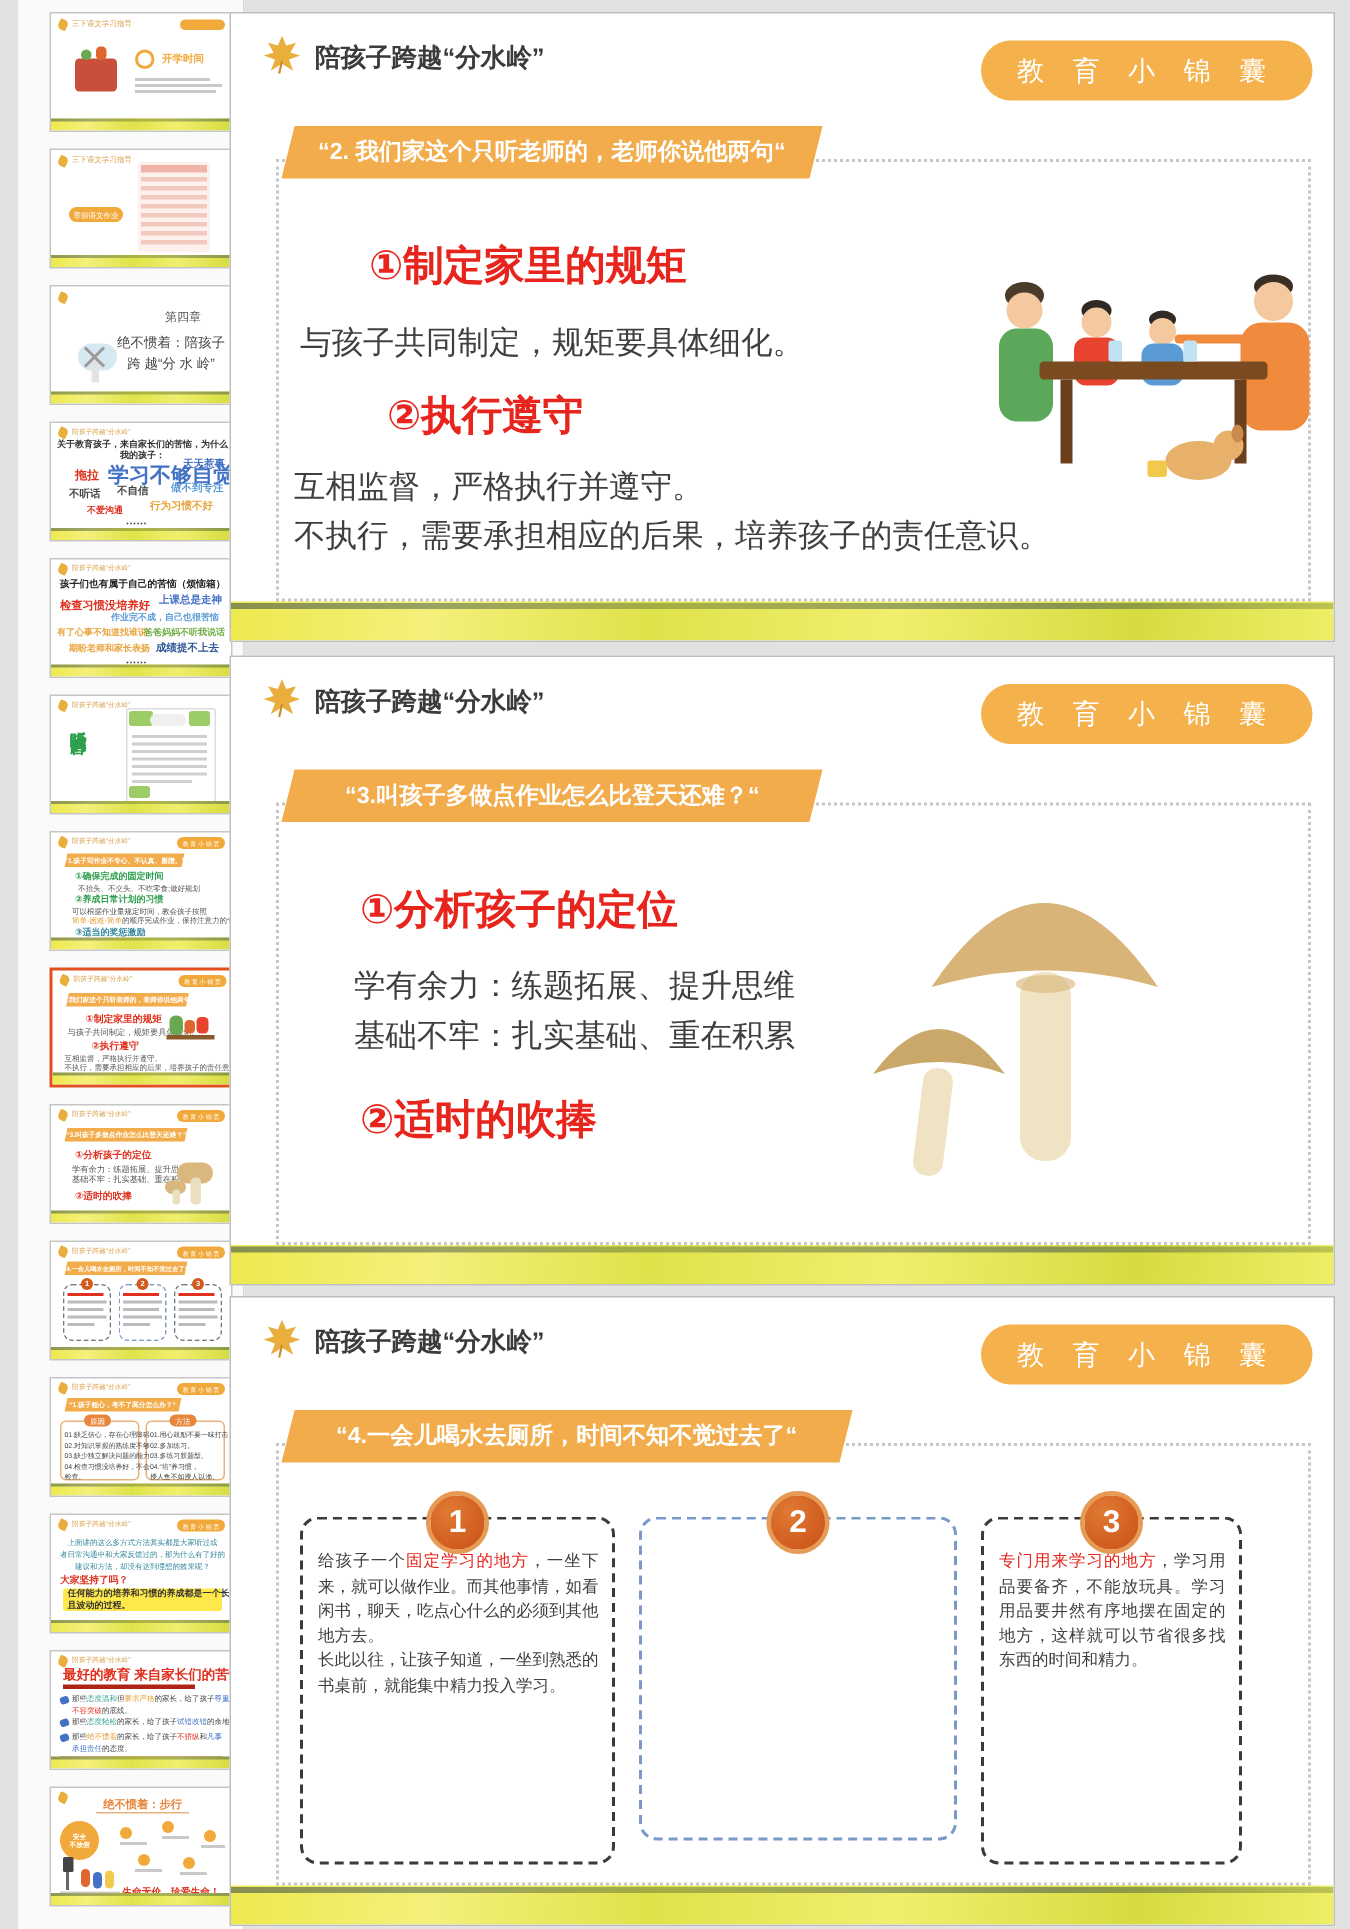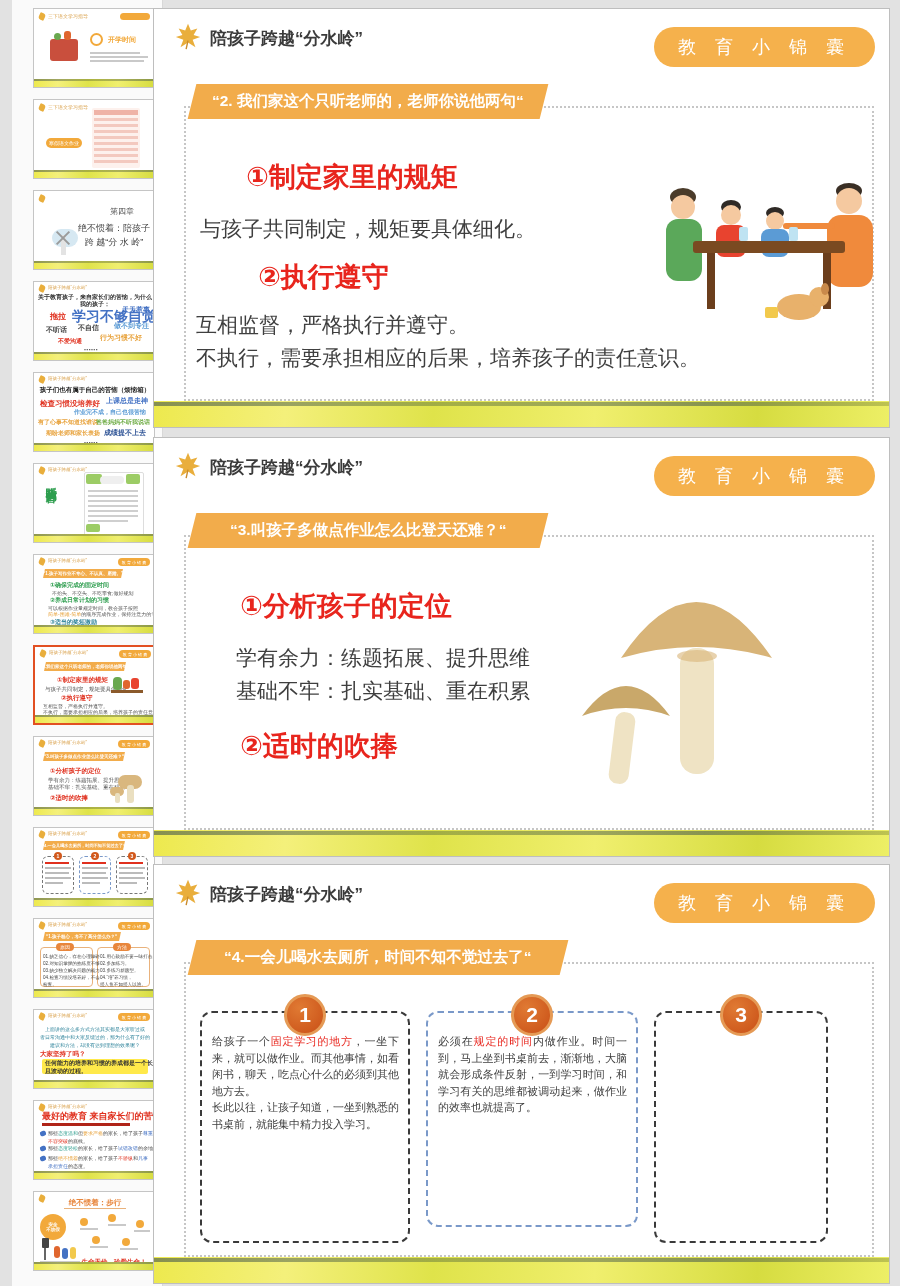--- a/index.html
+++ b/index.html
@@ -400,22 +400,22 @@
         </div>
       <div class="content-box"></div>
 
       <div class="col col-dark col1">
         <div class="num">1</div>
         <p class="col-text"><span>给孩子一个</span><span class="seg-red">固定学习的地方</span><span>，一坐下来，就可以做作业。而其他事情，如看闲书，聊天，吃点心什么的必须到其他地方去。
 长此以往，让孩子知道，一坐到熟悉的书桌前，就能集中精力投入学习。</span></p>
       </div>
       <div class="col col-blue col2">
         <div class="num">2</div>
-        <p class="col-text"><span>必须在</span><span class="seg-red">规定的时间</span><span>内做作业。时间一到，马上坐到书桌前去，渐渐地，大脑就会形成条件反射，一到学习时间，和学习有关的思维都被调动起来，做作业的效率也就提高了。</span></p>
       </div>
       <div class="col col-dark col3">
         <div class="num">3</div>
+        <p class="col-text"><span class="seg-red">专门用来学习的地方</span><span>，学习用品要备齐，不能放玩具。学习用品要井然有序地摆在固定的地方，这样就可以节省很多找东西的时间和精力。</span></p>
       </div>
 
       <div class="grass"></div>
     </section>
   </main>
 </div>
 
 </body></html>

